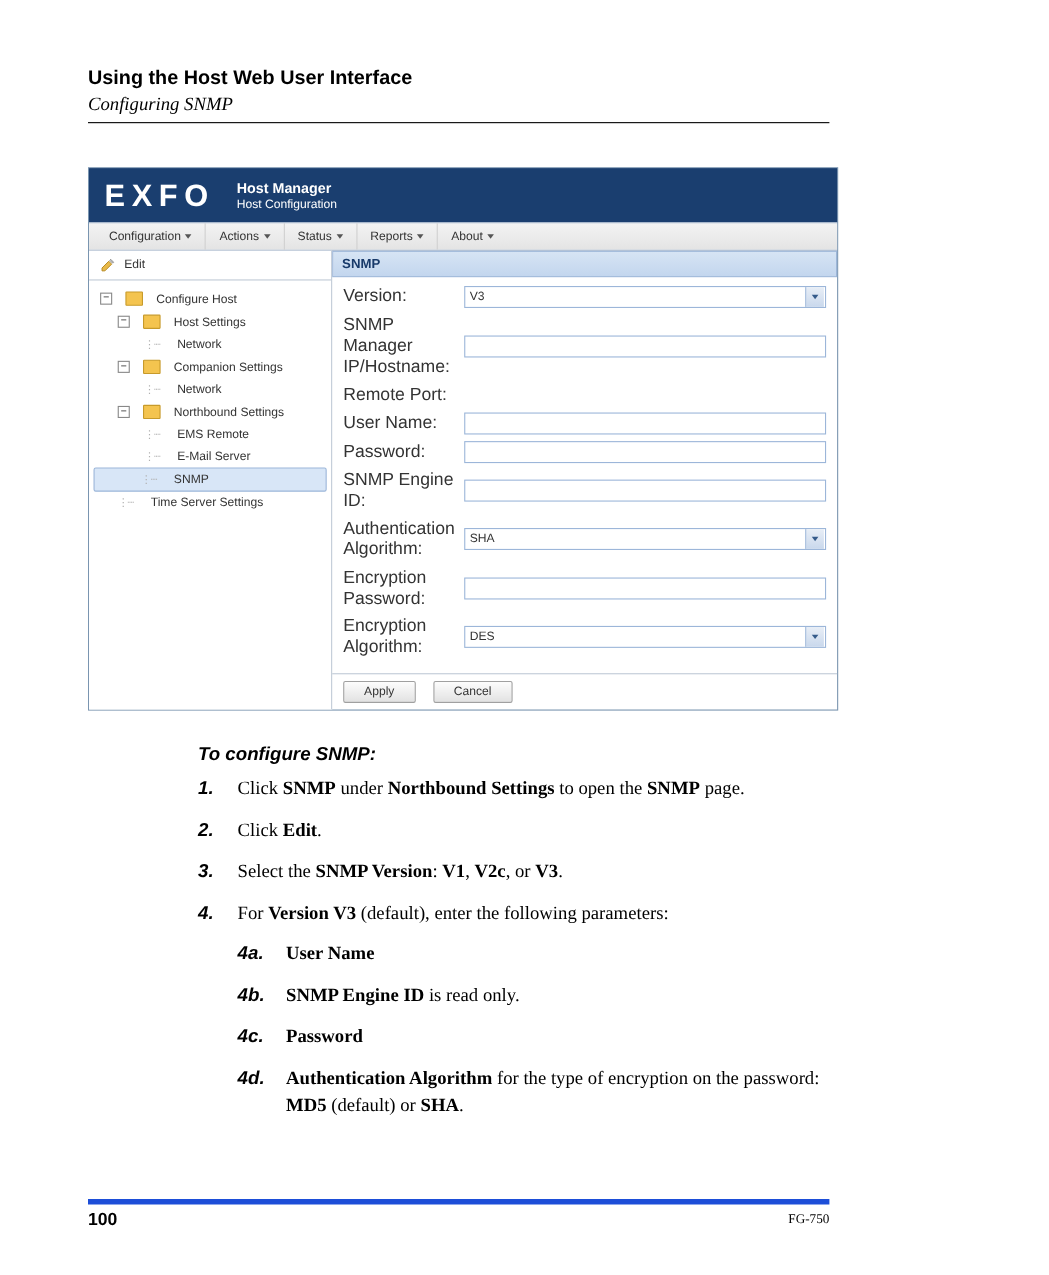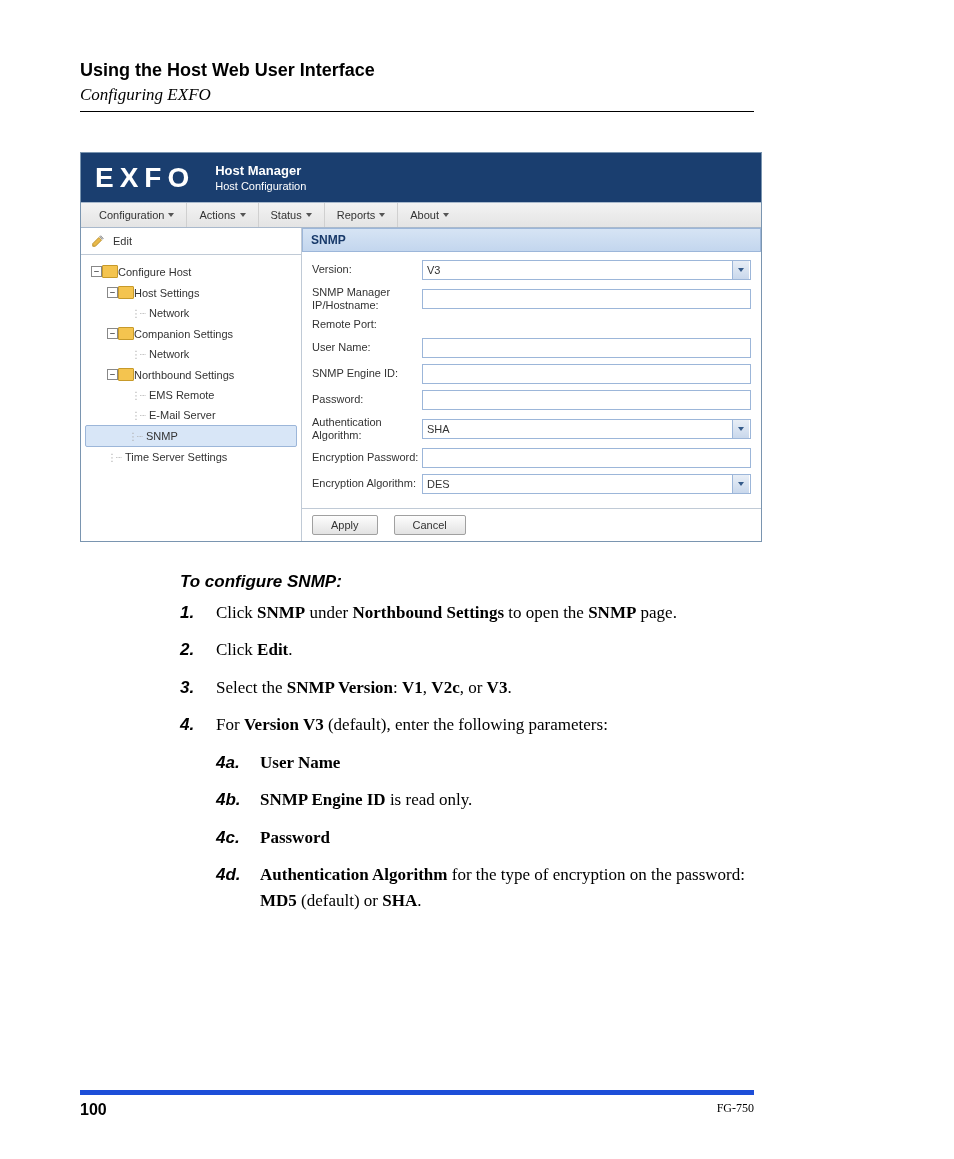--- a/index.html
+++ b/index.html
@@ -93,21 +93,21 @@
     padding: 6px 10px;
     border-bottom: 1px solid #c0cad6;
   }
   .pencil {
     width: 14px; height: 14px;
     display: inline-block;
   }
   .tree { padding: 6px 4px 12px 4px; }
   .tree-row {
     display: flex; align-items: center;
-    gap: 0;
+    gap: 12px;
     padding: 4px 6px;
     white-space: nowrap;
   }
   .tree-row.sel {
     background: #d8e6f7;
     border: 1px solid #9cb6d9;
     border-radius: 2px;
   }
   .ind0 { padding-left: 6px; }
   .ind1 { padding-left: 22px; }
@@ -133,21 +133,21 @@
   .form-title {
     background: linear-gradient(#d6e4f4, #c3d6ee);
     border: 1px solid #9cb6d9;
     padding: 4px 8px;
     font-weight: 700;
     color: #183a6a;
     font-size: 12px;
   }
   .form-body { padding: 8px 10px; }
   .form-row { display: flex; align-items: center; margin-bottom: 6px; }
-  .form-label { width: 110px; font-size: 11px; line-height: 1.2; }
+  .form-label { width: 110px; font-size: 16px; line-height: 1.2; }
   .form-ctl {
     flex: 1; height: 20px;
     border: 1px solid #9cb6d9;
     background: #fff;
     font-size: 11px;
     padding: 0 4px;
     display: flex; align-items: center; justify-content: space-between;
     box-sizing: border-box;
   }
   .dd-btn {
@@ -200,21 +200,21 @@
     font-size:14px;
   }
   .footer .pagenum { font-family:"Segoe UI",Arial,sans-serif; font-weight:700; font-size:16px;}
   .footer .model { font-size:12px; }
 </style>
 </head>
 <body>
 
 <div class="page">
   <div class="chapter-title">Using the Host Web User Interface</div>
-  <div class="section-title">Configuring EXFO</div>
+  <div class="section-title">Configuring SNMP</div>
   <div class="rule"></div>
 
   <div class="shot">
     <div class="banner">
       <div class="logo">EXFO</div>
       <div class="banner-titles">
         <div class="banner-title">Host Manager</div>
         <div class="banner-sub">Host Configuration</div>
       </div>
     </div>
@@ -317,27 +317,27 @@
           <div class="form-row">
             <div class="form-label">Remote Port:</div>
           </div>
           <div class="form-row">
             <div class="form-label">User Name:</div>
             <div class="form-ctl">
                 <span></span>
               </div>
           </div>
           <div class="form-row">
+            <div class="form-label">Password:</div>
+            <div class="form-ctl">
+                <span></span>
+              </div>
+          </div>
+          <div class="form-row">
             <div class="form-label">SNMP Engine ID:</div>
-            <div class="form-ctl">
-                <span></span>
-              </div>
-          </div>
-          <div class="form-row">
-            <div class="form-label">Password:</div>
             <div class="form-ctl">
                 <span></span>
               </div>
           </div>
           <div class="form-row">
             <div class="form-label">Authentication Algorithm:</div>
             <div class="form-ctl">
                 <span>SHA</span>
                 <span class="dd-btn">
                   <span class="tri-dn"></span>

